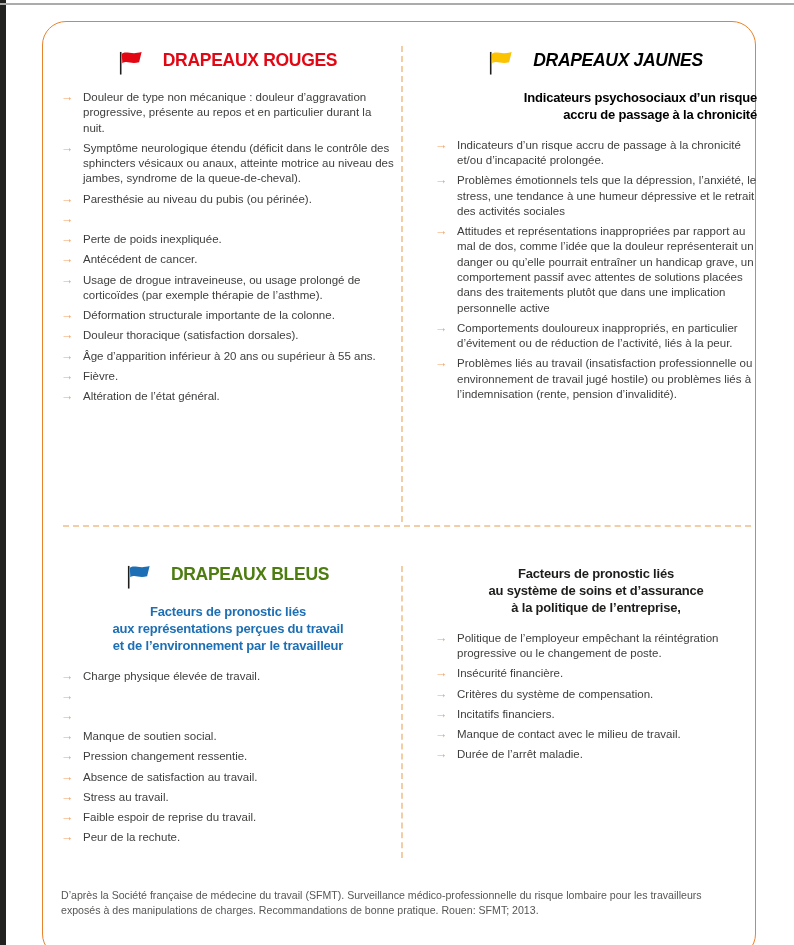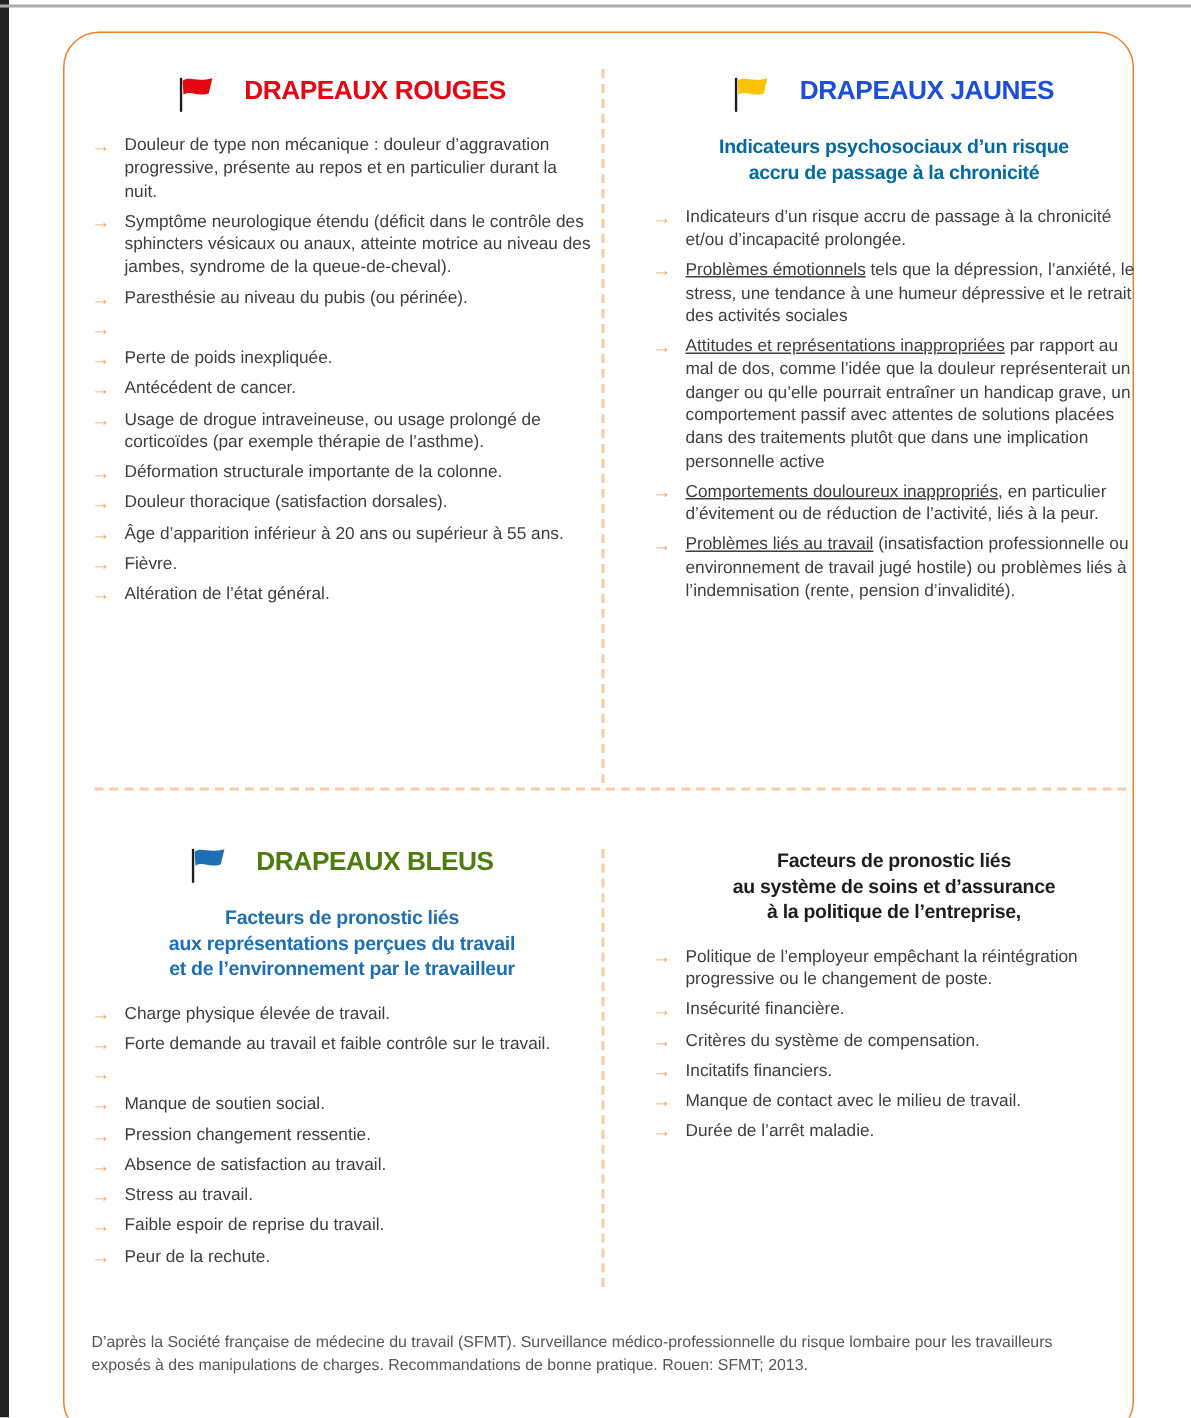--- a/index.html
+++ b/index.html
@@ -27,21 +27,21 @@
   .sec-title{
     font-size:17.5px;font-weight:700;letter-spacing:-0.3px;white-space:nowrap;
   }
   .sec-subtitle{
     text-align:center;font-weight:700;font-size:13px;line-height:1.3;
     letter-spacing:-0.2px;margin:2px 0 14px 0;
   }
   .bullets{display:flex;flex-direction:column;gap:5px;}
   .bullet{display:flex;gap:8px;font-size:11.5px;line-height:1.33;color:#3e3e3d;}
   .bullet .arrow{flex:0 0 14px;color:#f0a164;font-size:12.5px;line-height:1.2;}
-  .bullet .u{text-decoration:underline;text-align:right;}
+  .bullet .u{text-align:right;}
   .page-footer{
     position:absolute;left:18px;top:866px;width:676px;
     font-size:10.6px;line-height:1.45;color:#565655;
   }
 </style>
 </head>
 <body>
 
 <div class="left-strip"></div>
 <div class="top-line"></div>
@@ -110,23 +110,23 @@
         </div>
       </div>
   </div>
 
   <div class="section sec-jaunes">
     <div class="sec-header">
       <svg class="flag-icon" viewBox="0 0 26 26">
         <rect x="1" y="1" width="1.7" height="24.5" fill="#1d1d1b"></rect>
         <path d="M3,3 C8,-0.5 13,4.5 24.5,1.2 L21.8,12.2 C12.5,15 9.5,9.8 3.6,13.2 Z" fill="#fcc400"></path>
       </svg>
-      <div class="sec-title" style="color: #1d4ed8;">DRAPEAUX JAUNES</div>
+      <div class="sec-title" style="color: #000000; font-style: italic;">DRAPEAUX JAUNES</div>
     </div>
-    <div class="sec-subtitle" style="color: #0369a1;">
+    <div class="sec-subtitle" style="color: #000000; text-align: right;">
         <div>Indicateurs psychosociaux d’un risque</div>
         <div>accru de passage à la chronicité</div>
       </div>
     <div class="bullets">
         <div class="bullet">
           <span class="arrow">→</span>
           <span><span>Indicateurs d’un risque accru de passage à la chronicité et/ou d’incapacité prolongée.</span></span>
         </div>
         <div class="bullet">
           <span class="arrow">→</span>
@@ -160,21 +160,20 @@
         <div>aux représentations perçues du travail</div>
         <div>et de l’environnement par le travailleur</div>
       </div>
     <div class="bullets">
         <div class="bullet">
           <span class="arrow">→</span>
           <span><span>Charge physique élevée de travail.</span></span>
         </div>
         <div class="bullet">
           <span class="arrow">→</span>
-          <span><span>Forte demande au travail et faible contrôle sur le travail.</span></span>
         </div>
         <div class="bullet">
           <span class="arrow">→</span>
         </div>
         <div class="bullet">
           <span class="arrow">→</span>
           <span><span>Manque de soutien social.</span></span>
         </div>
         <div class="bullet">
           <span class="arrow">→</span>

